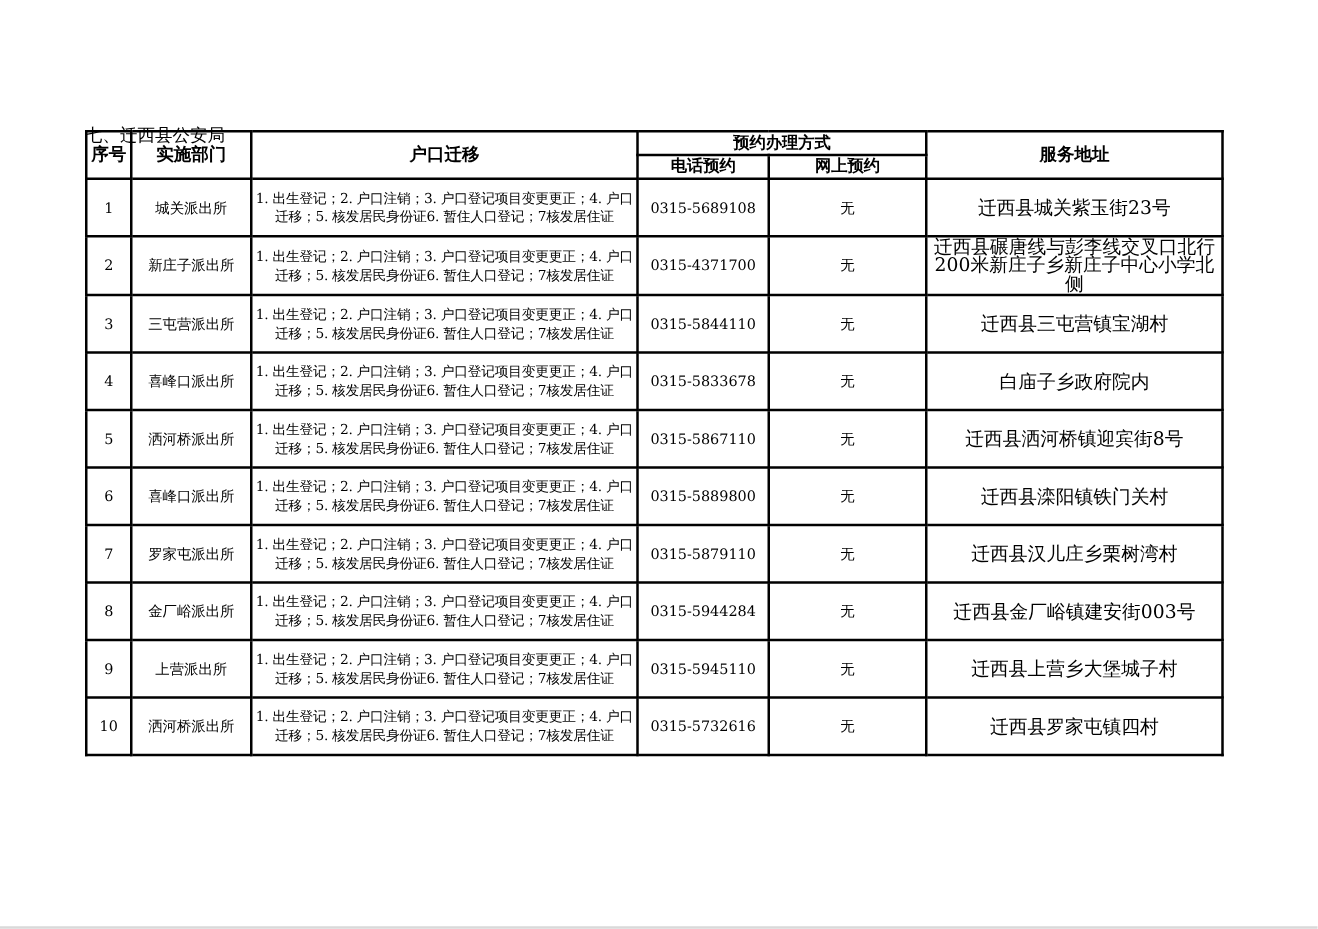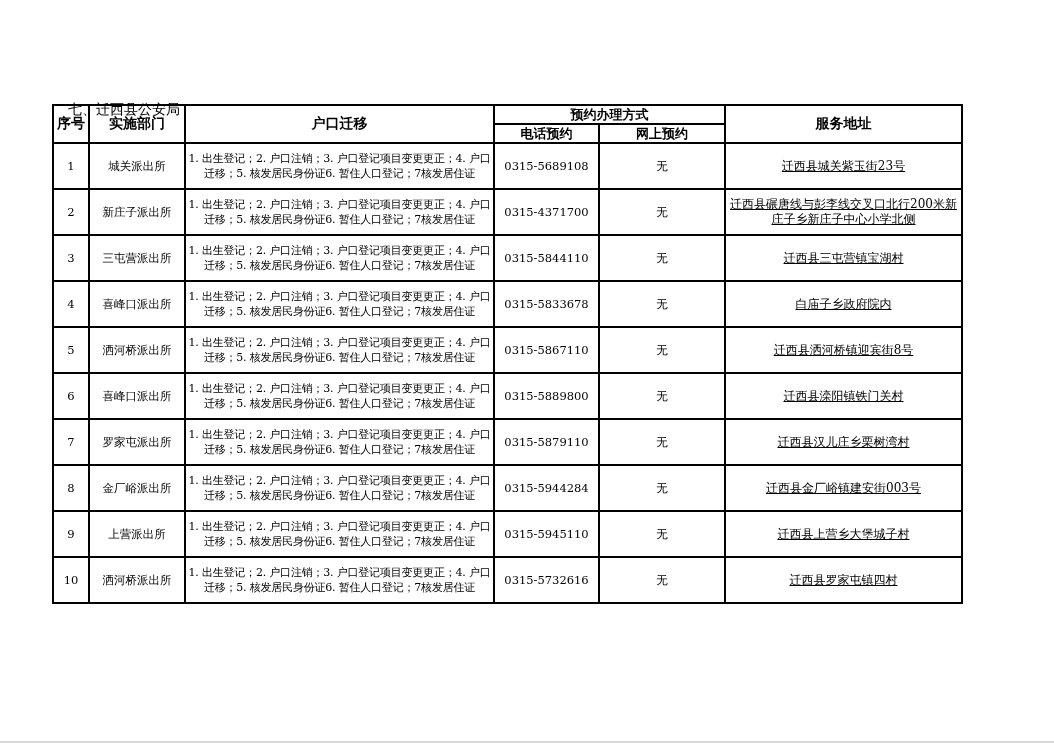--- a/index.html
+++ b/index.html
@@ -12,21 +12,21 @@
       position: absolute; left: 0; right: 0; bottom: 0; height: 2px; background: #d9d9d9;
     }
     .section-title {
       position: absolute; left: 68px; top: 88px;
       font-family: "DejaVu Sans", "Liberation Sans", sans-serif;
       font-weight: normal; font-size: 14px; line-height: 16px;
       white-space: nowrap;
       margin-top: 13px;
     }
     table.main {
-      position: absolute; left: 52px; top: 104px;
+      position: absolute; left: 68px; top: 104px;
       border-collapse: collapse;
       table-layout: fixed;
       width: 909px;
     }
     table.main td, table.main th {
       border: 2px solid #000;
       padding: 0;
       text-align: center;
       vertical-align: middle;
       overflow: hidden;
@@ -42,21 +42,21 @@
       font-size: 11.5px;
       line-height: 15px;
     }
     tr.data-row td { height: 44px; }
     td.items {
       font-size: 11px;
       line-height: 15px;
       padding: 0 2px;
       letter-spacing: -0.2px;
     }
-    td.addr { font-size: 12px; padding: 0 2px; text-decoration: underline; }
+    td.addr { font-size: 15px; padding: 0 2px; }
   </style>
 </head>
 <body>
 
 <div class="section-title">七、迁西县公安局</div>
 
 <table class="main">
   <colgroup>
     <col style="width:36px">
     <col style="width:96px">

